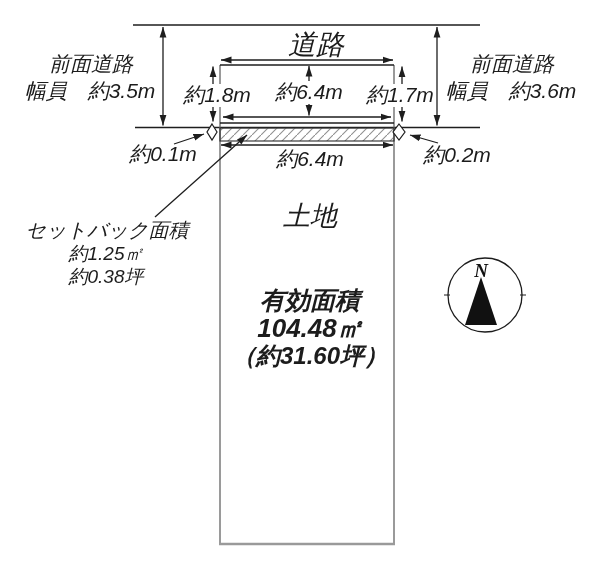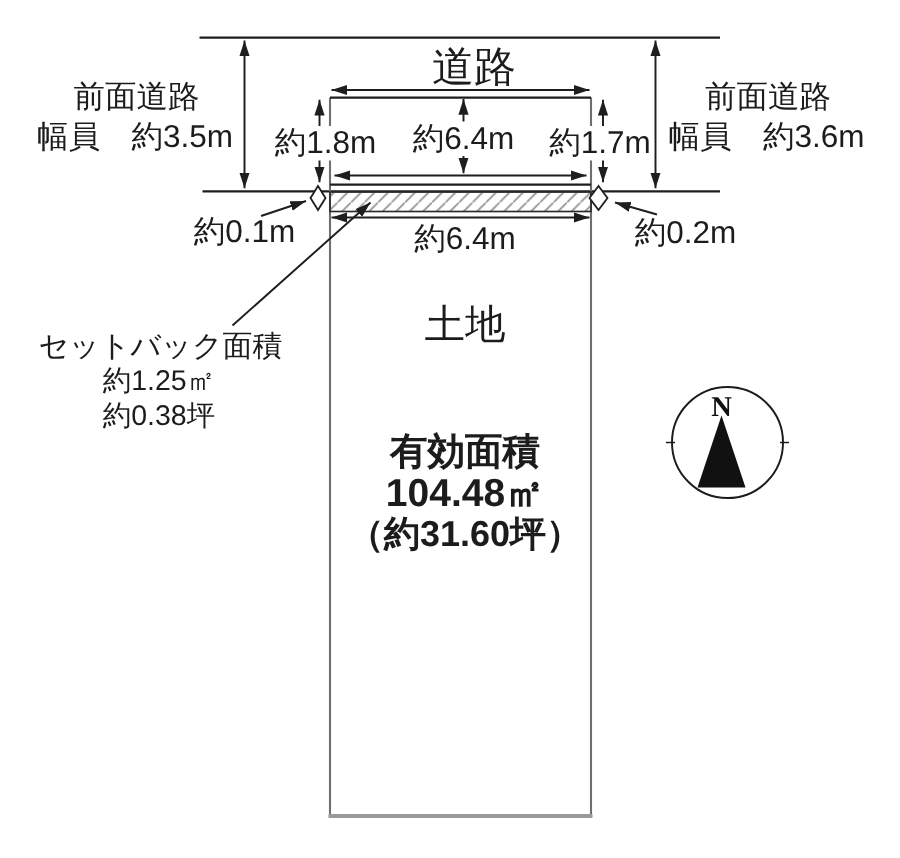--- a/index.html
+++ b/index.html
@@ -1,16 +1,16 @@
 <!DOCTYPE html>
 <html><head>
 <meta charset="utf-8">
 <style>
   html,body{margin:0;padding:0;background:#ffffff;}
-  .stage{position:relative;width:600px;height:572px;background:#ffffff;overflow:hidden;}
+  .stage{position:relative;width:600px;height:572px;background:#ffffff;overflow:hidden;font-style:italic;}
   svg{display:block;}
   .t{font-family:"Liberation Sans",sans-serif;fill:#1c1c1c;}
   .s21{font-size:21px;}
   .s20{font-size:20px;}
   .s19{font-size:19px;}
   .s28{font-size:28px;}
   .s27{font-size:27px;}
   .big{font-weight:bold;}
   .north{font-family:"Liberation Serif",serif;font-weight:bold;font-size:19px;fill:#111;}
   .dim{stroke:#1e1e1e;stroke-width:1.3;fill:none;}

